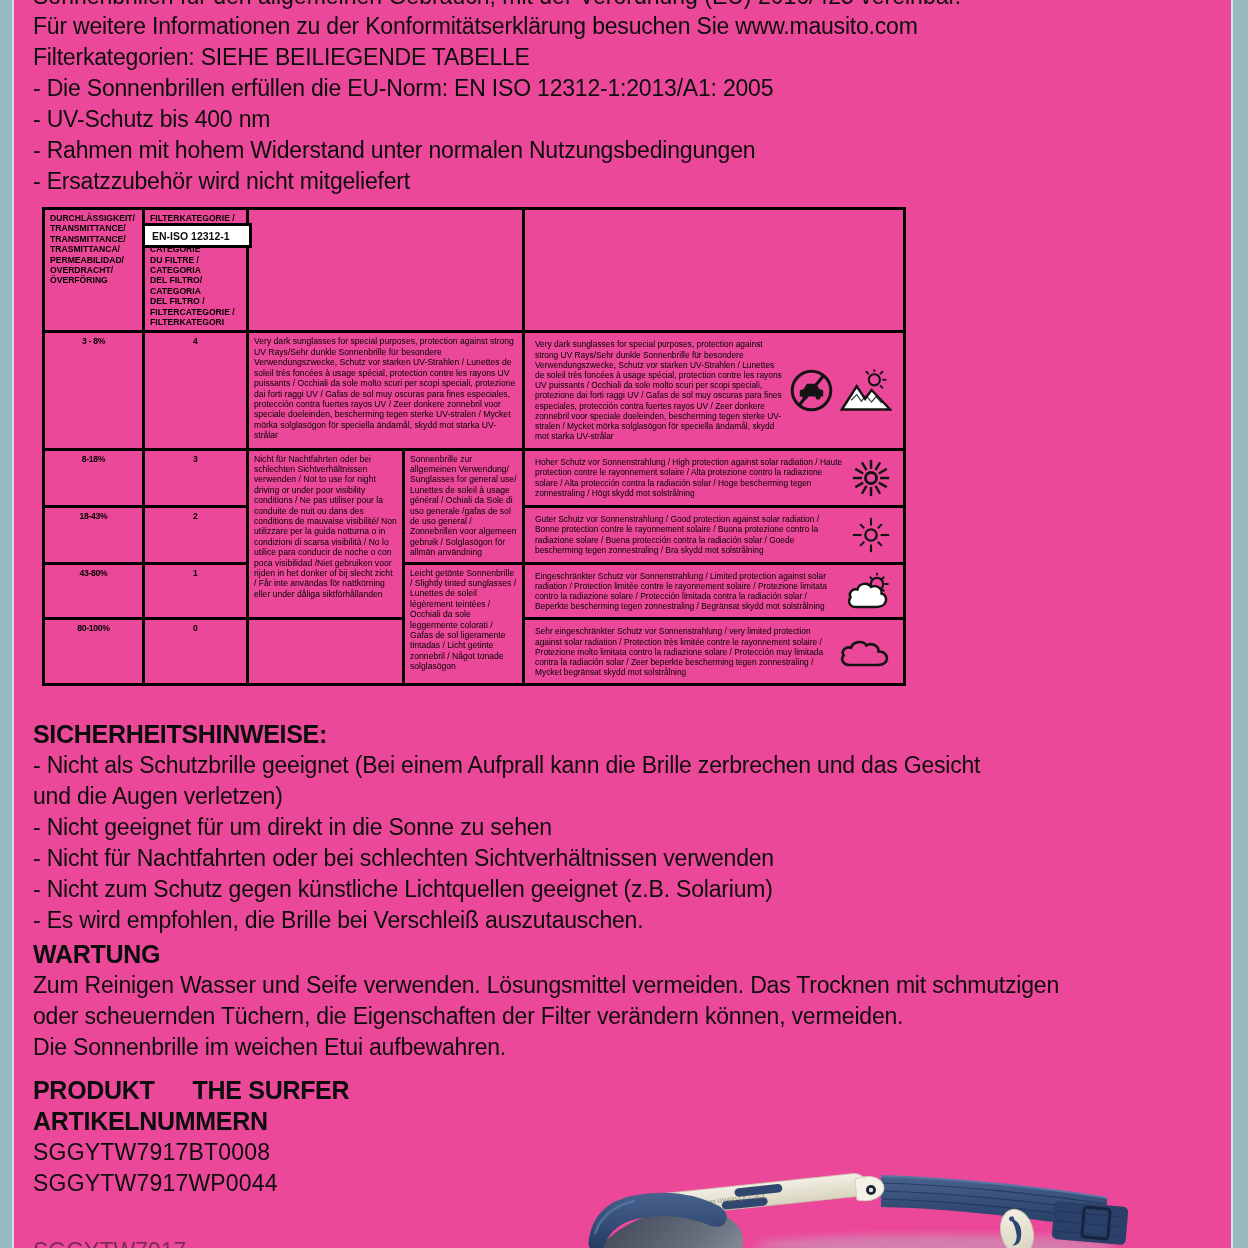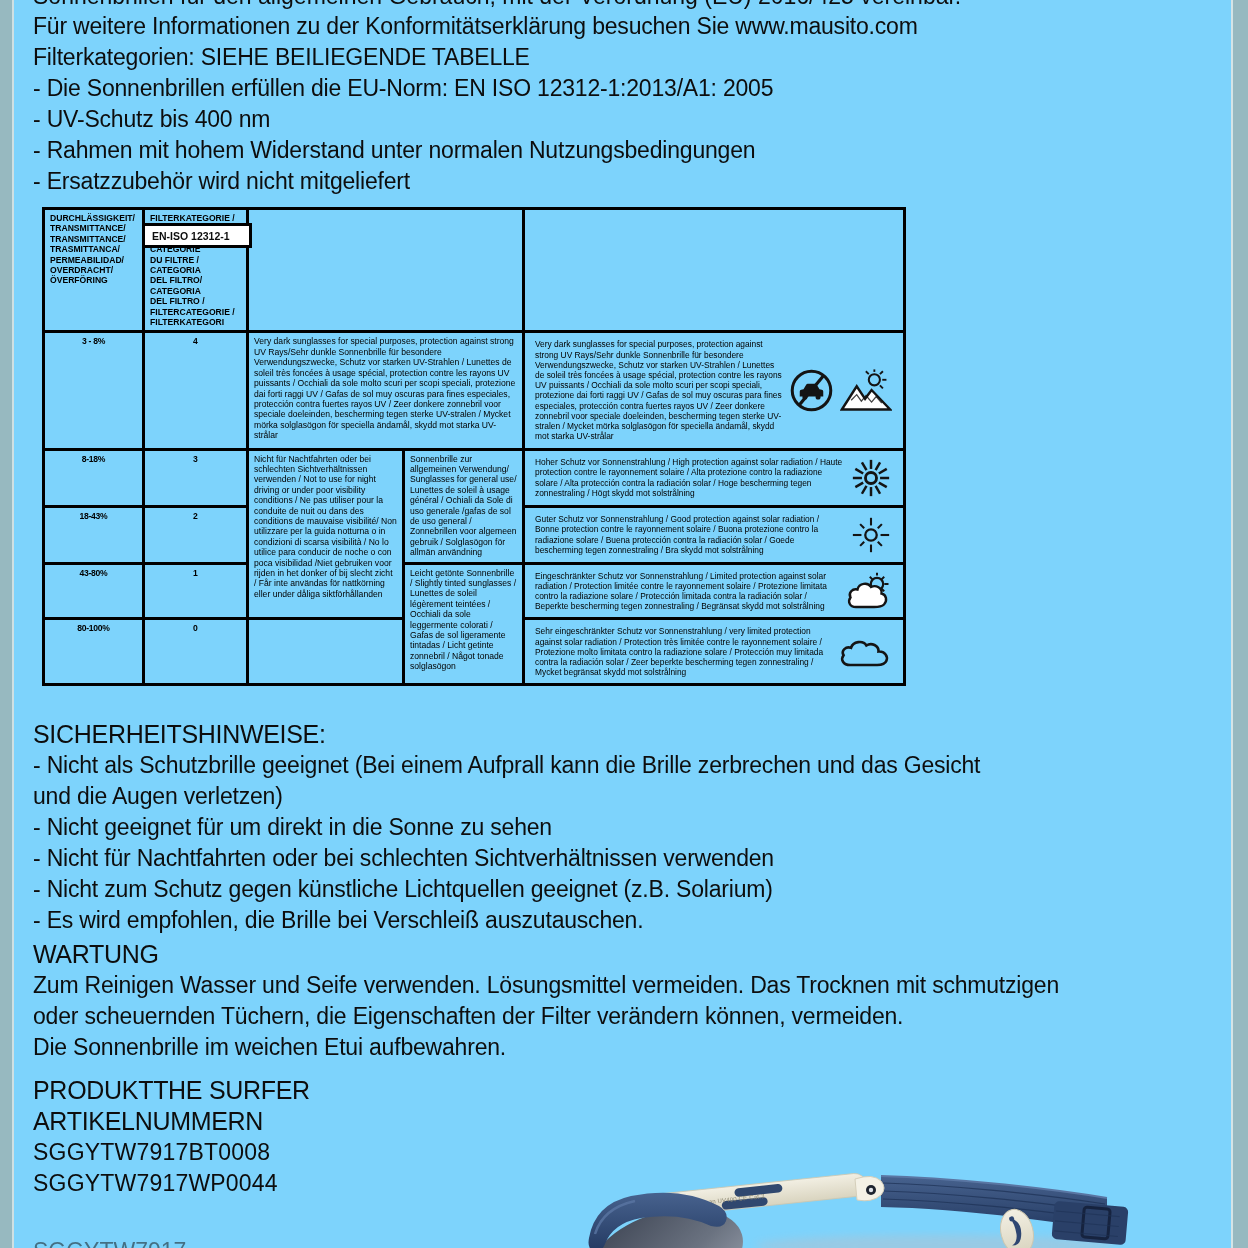--- a/index.html
+++ b/index.html
@@ -1,26 +1,26 @@
 <!DOCTYPE html>
 <html><head>
 <meta charset="utf-8">
 <style>
   html,body{margin:0;padding:0;background:#e7eef0;}
-  .page{position:relative;width:1248px;height:1248px;background:#7dd3fc;overflow:hidden;
+  .page{position:relative;width:1248px;height:1248px;background:#ec4899;overflow:hidden;
         font-family:"Liberation Sans","DejaVu Sans",sans-serif;color:#0d0d0d;}
   .band{position:absolute;top:0;bottom:0;background:#97b9c0;}
   .band.left{left:0;width:12px;border-right:2px solid #cfe0e2;}
   .band.right{right:0;width:15px;border-left:2px solid #d5e4e6;}
   .content{position:absolute;left:33px;top:0;width:1128px;}
   .topclip{height:9px;overflow:hidden;position:relative;}
   .topclip .inner{margin-top:-17px;font-size:23px;line-height:26px;white-space:nowrap;}
   .bodyline{font-size:23px;line-height:31px;letter-spacing:-0.2px;white-space:pre-line;}
   .intro{margin-top:2px;}
-  .h1{font-size:25px;line-height:31px;font-weight:normal;letter-spacing:-0.3px;}
+  .h1{font-size:25px;line-height:31px;font-weight:bold;letter-spacing:-0.3px;}
   
   .table-zone{position:relative;margin-top:10px;margin-left:9px;width:880px;}
   .isobox{position:absolute;left:100px;top:16px;width:110px;height:25px;border:3px solid #000;
           background:#fff;box-sizing:border-box;display:flex;align-items:center;
           font-size:10.5px;font-weight:bold;padding-left:7px;z-index:2;}
   table.ftable{border-collapse:collapse;table-layout:fixed;width:864px;margin-top:4px;position:relative;z-index:1;}
   table.ftable td{border:3px solid #000;vertical-align:top;padding:3px 5px;
                   font-size:8.6px;line-height:10.4px;color:#000;}
   td.hcell{font-weight:bold;font-size:8.8px;line-height:10.2px;white-space:pre-line;padding-top:5px;}
   td.tval{text-align:center;vertical-align:middle;font-weight:bold;font-size:18px;letter-spacing:-0.3px;}
@@ -29,21 +29,21 @@
   .pflex{display:flex;align-items:center;gap:6px;padding:3px 6px 3px 5px;}
   .ptxt{flex:1;font-size:8.4px;line-height:10.2px;}
   .picons{display:flex;align-items:center;gap:5px;flex:0 0 auto;}
   .icon{display:block;}
   .icon *{stroke:#141414;}
   
   .safety{margin-top:33px;}
   .care{margin-top:3px;}
   .product{margin-top:12px;}
   .prodrow{display:flex;align-items:baseline;}
-  .prodrow .name{}
+  .prodrow .name{margin-left:38px;}
   .artlist .bodyline{letter-spacing:0.2px;}
   .partial-article{position:absolute;left:33px;top:1236px;font-size:23px;line-height:31px;opacity:.5;}
   
   .photo{position:absolute;left:585px;top:1146px;width:545px;height:140px;}
   .armtext{font-size:6px;fill:#8d8872;letter-spacing:.2px;}
 </style>
 </head>
 <body>
 
 <div class="page">

